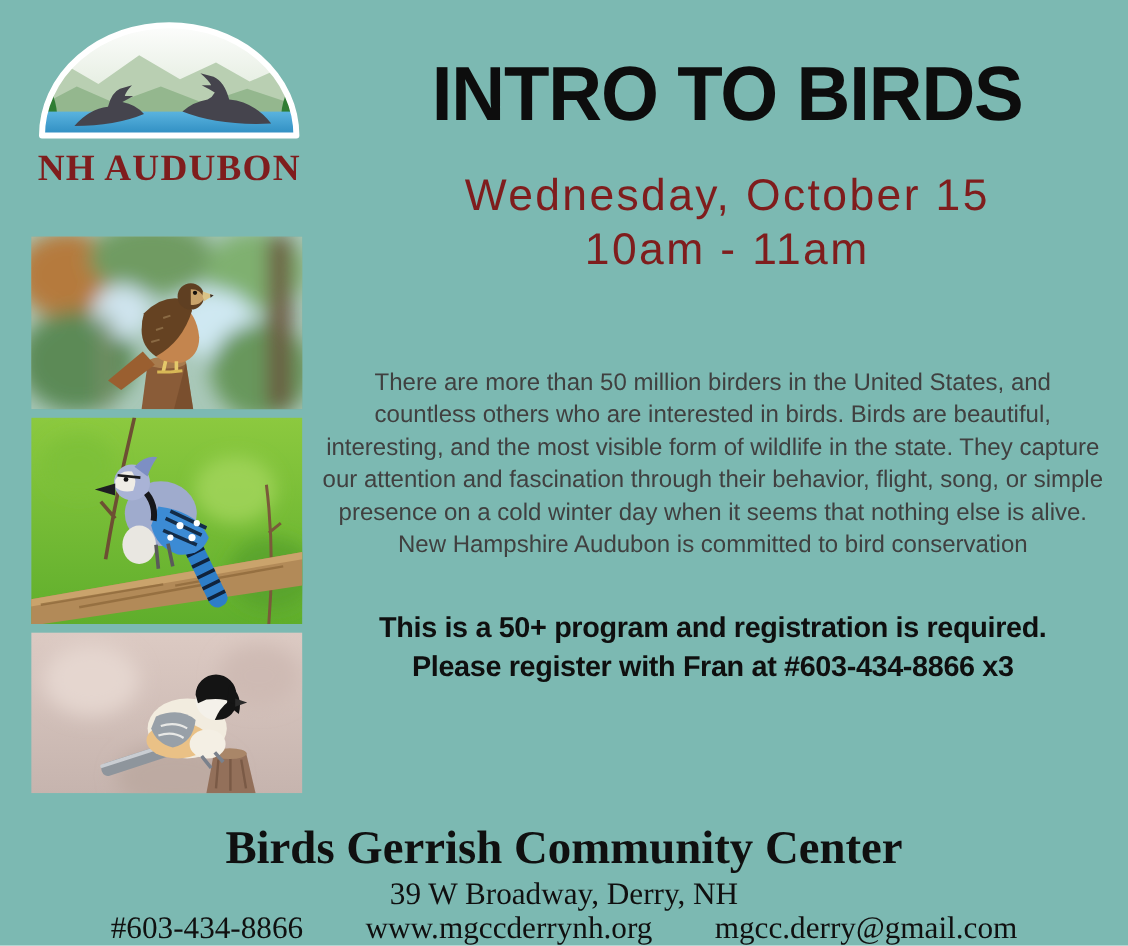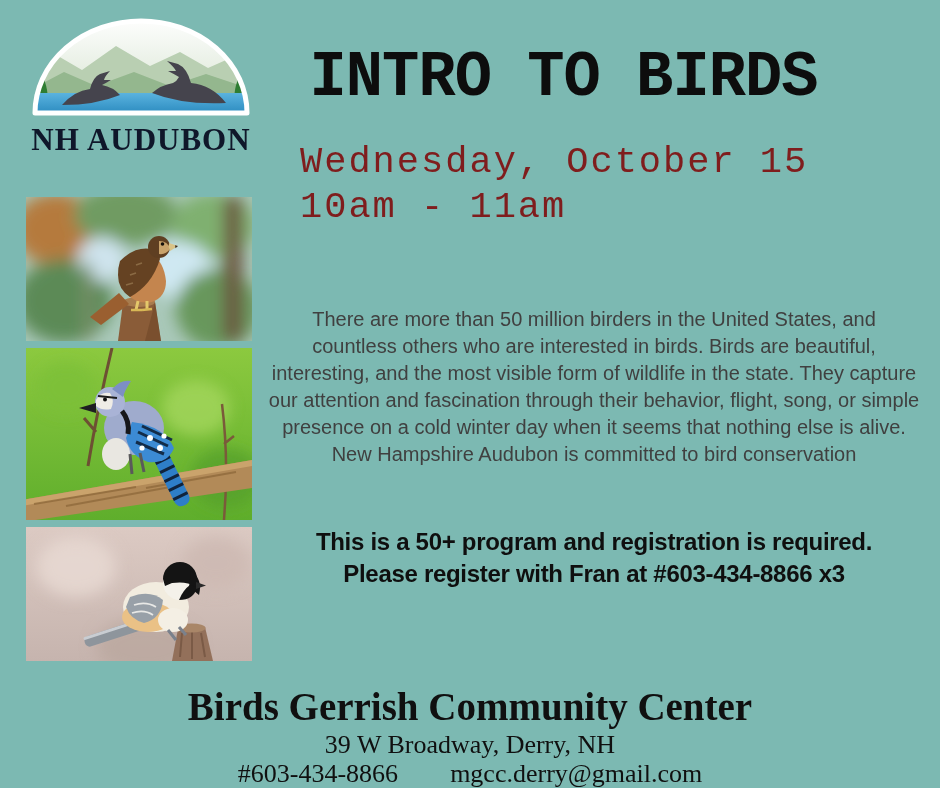--- a/index.html
+++ b/index.html
@@ -6,42 +6,42 @@
   .page{
     position:relative;width:940px;height:788px;overflow:hidden;
     background:#7cb9b2;color:#1b1b1b;
     font-family:"Liberation Sans",sans-serif;
   }
   
   .brand{position:absolute;left:30px;top:16px;width:222px;text-align:center;}
   .brand svg{display:block;width:222px;height:102px;}
   .wordmark{
     margin-top:4px;font-family:"Liberation Serif",serif;font-weight:700;
-    font-size:31px;letter-spacing:1px;color:#0f172a;white-space:nowrap;
-  }
-  
-  .title-block{position:absolute;left:300px;top:46px;width:636px;font-family:Liberation Mono, monospace;}
+    font-size:31px;letter-spacing:1px;color:#7f1d1d;white-space:nowrap;
+  }
+  
+  .title-block{position:absolute;left:288px;top:46px;width:636px;text-align:center;}
   .title{
     font-size:64px;line-height:64px;font-weight:800;letter-spacing:-1px;
     color:#0d0d0d;white-space:nowrap;transform:scaleX(.97);transform-origin:center;
   }
   .date{
     margin-top:30px;font-size:37px;line-height:45px;letter-spacing:2px;
     color:#7f1d1d;white-space:pre-line;
   }
   
   .photos{position:absolute;left:26px;top:197px;width:226px;}
   .photo{display:block;margin:0 0 7px 0;}
   .photo svg{display:block;}
   
   .text-col{position:absolute;left:248px;top:264px;width:692px;text-align:center;}
   .para1{font-size:20px;line-height:29px;white-space:pre-line;color:#1b1b1b;}
   .para2{margin-top:42px;font-size:20px;line-height:27px;white-space:pre-line;color:#404040;}
   .registration{
-    margin-top:58px;font-size:24px;line-height:32px;font-weight:700;
+    margin-top:40px;font-size:24px;line-height:32px;font-weight:700;
     white-space:pre-line;color:#0f0f0f;letter-spacing:-.3px;
   }
   
   .footer{
     position:absolute;left:0;top:686px;width:940px;text-align:center;
     font-family:"Liberation Serif",serif;color:#101010;
   }
   .venue{font-size:39px;line-height:42px;font-weight:700;}
   .address{font-size:26px;line-height:28px;margin-top:3px;}
   .contact{display:flex;justify-content:center;gap:52px;font-size:26px;line-height:27px;margin-top:1px;}
@@ -246,17 +246,18 @@
 New Hampshire Audubon is committed to bird conservation</div>
     <div class="registration">This is a 50+ program and registration is required.
 Please register with Fran at #603-434-8866 x3</div>
   </div>
 
   <div class="footer">
     <div class="venue">Birds Gerrish Community Center</div>
     <div class="address">39 W Broadway, Derry, NH</div>
     <div class="contact">
       <span>#603-434-8866</span>
+      <span>www.mgccderrynh.org</span>
       <span>mgcc.derry@gmail.com</span>
     </div>
   </div>
 
 </div>
 
 </body></html>

